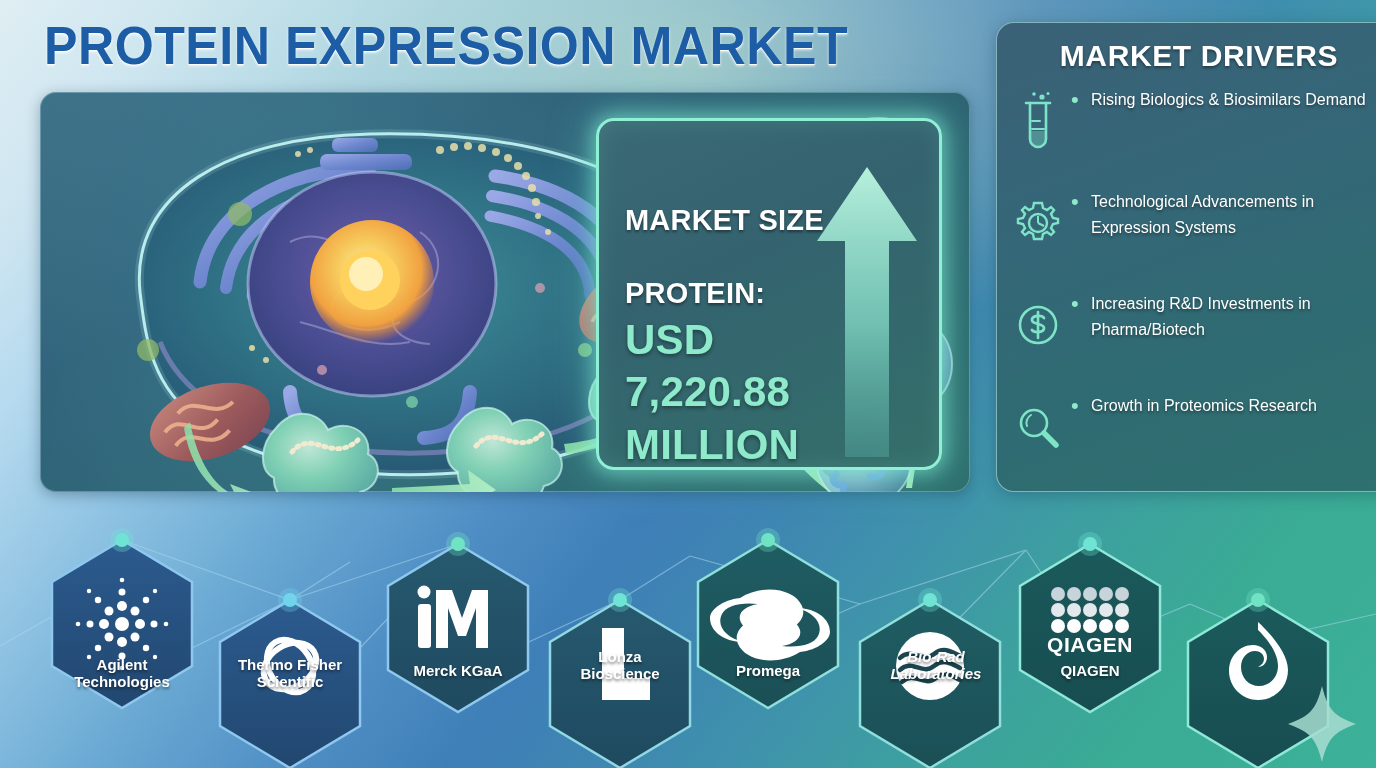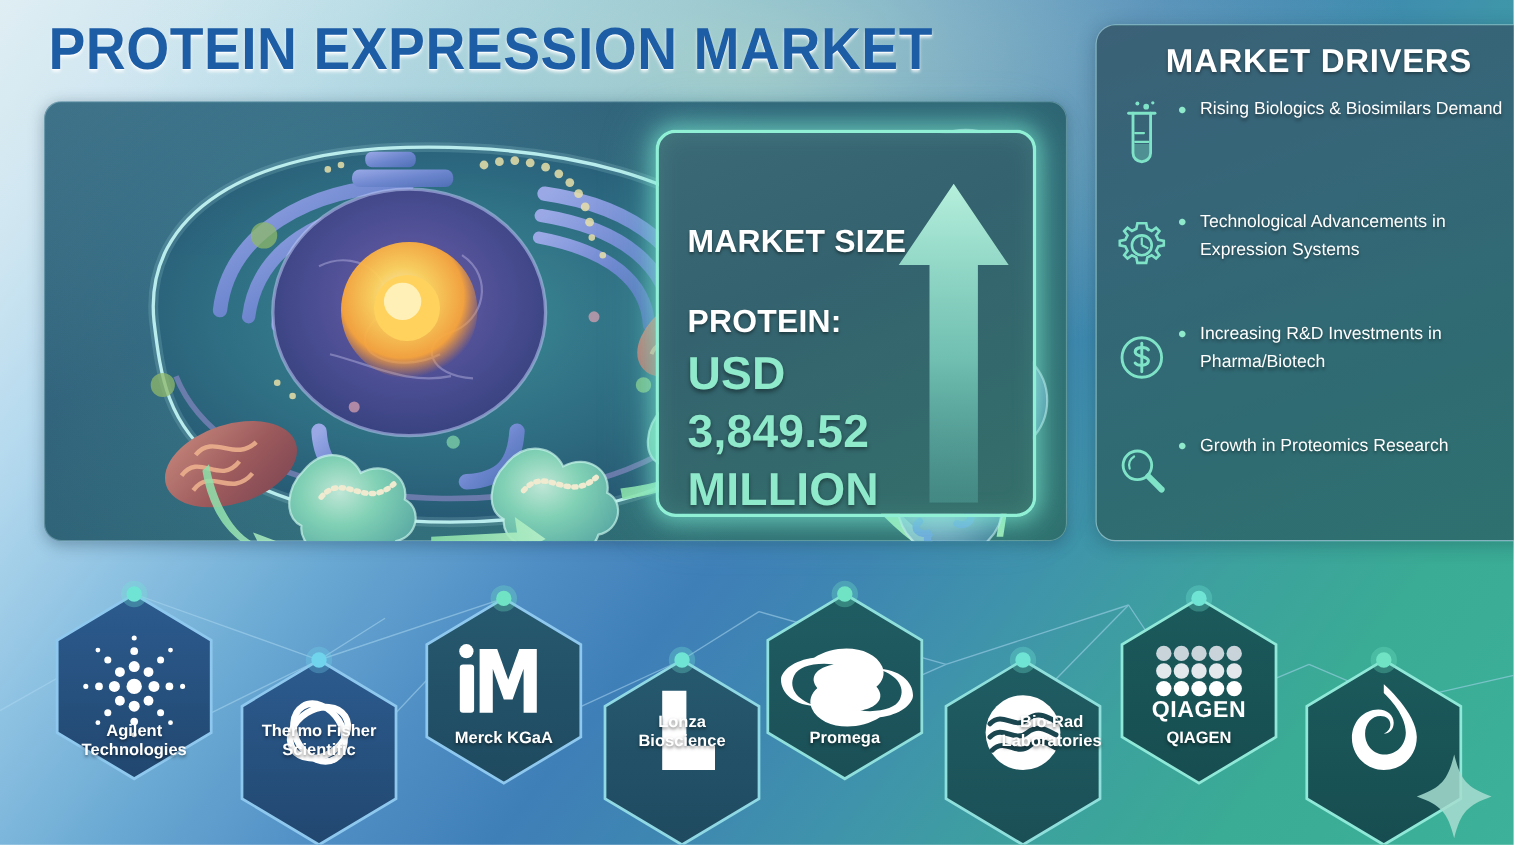--- a/index.html
+++ b/index.html
@@ -307,21 +307,21 @@
           <stop offset="55%" stop-color="#7fd5c2" stop-opacity="0.8"></stop>
           <stop offset="100%" stop-color="#5fb8ae" stop-opacity="0.35"></stop>
         </linearGradient>
       </defs>
       <path d="M56 0 L106 74 L78 74 L78 290 L34 290 L34 74 L6 74 Z" fill="url(#upArrow)"></path>
     </svg>
     <div class="ms-txt">
       <div class="ms-head">MARKET SIZE</div>
       <div class="ms-head">PROTEIN:</div>
       <div class="ms-val">USD</div>
-      <div class="ms-val">3,849.52</div>
+      <div class="ms-val">7,220.88</div>
       <div class="ms-val">MILLION</div>
       <div class="ms-year">by 2032</div>
     </div>
   </div>
 
   <div class="drivers">
     <h2>MARKET DRIVERS</h2>
 
     <div class="d-item">
       <div class="d-icon">
@@ -564,21 +564,21 @@
     <div class="hex-label" style="left:383px; top:166px;">
       <div>Merck KGaA</div>
     </div>
     <div class="hex-label" style="left:545px; top:152px;">
       <div>Lonza</div>
         <div>Bioscience</div>
     </div>
     <div class="hex-label" style="left:693px; top:166px;">
       <div>Promega</div>
     </div>
-    <div class="hex-label" style="left:881px; top:152px;">
+    <div class="hex-label" style="left:861px; top:152px;font-style:italic;">
       <div>Bio-Rad</div>
         <div>Laboratories</div>
     </div>
     <div class="hex-label" style="left:1015px; top:166px;">
       <div>QIAGEN</div>
     </div>
   </div>
 
 </div>
 

